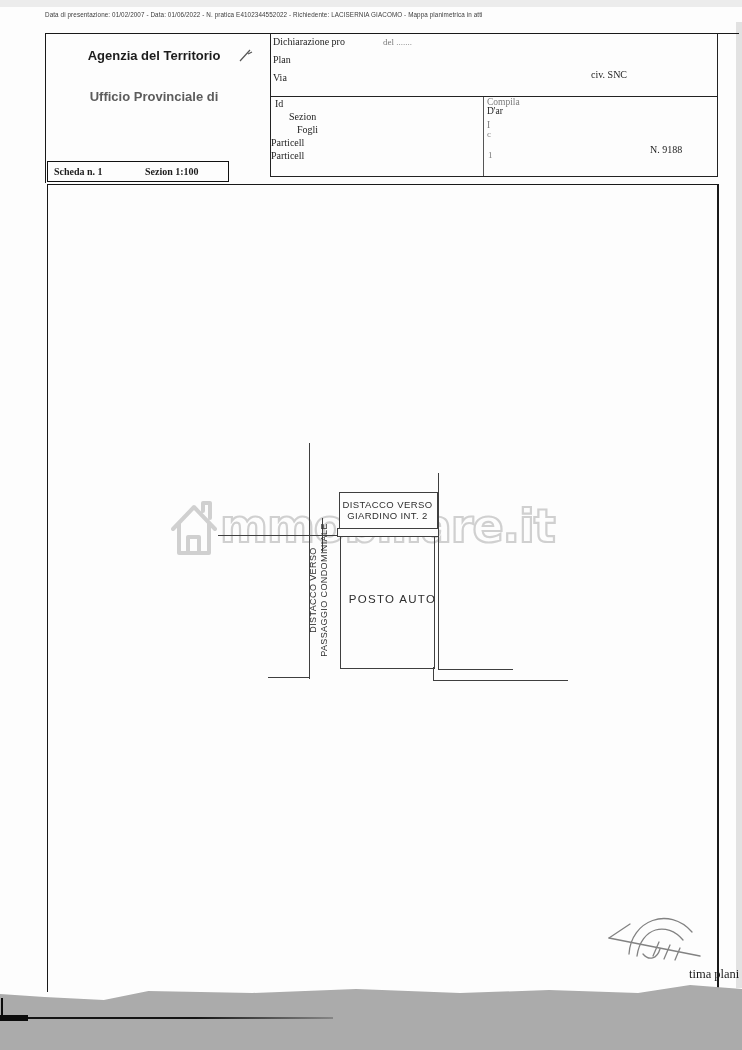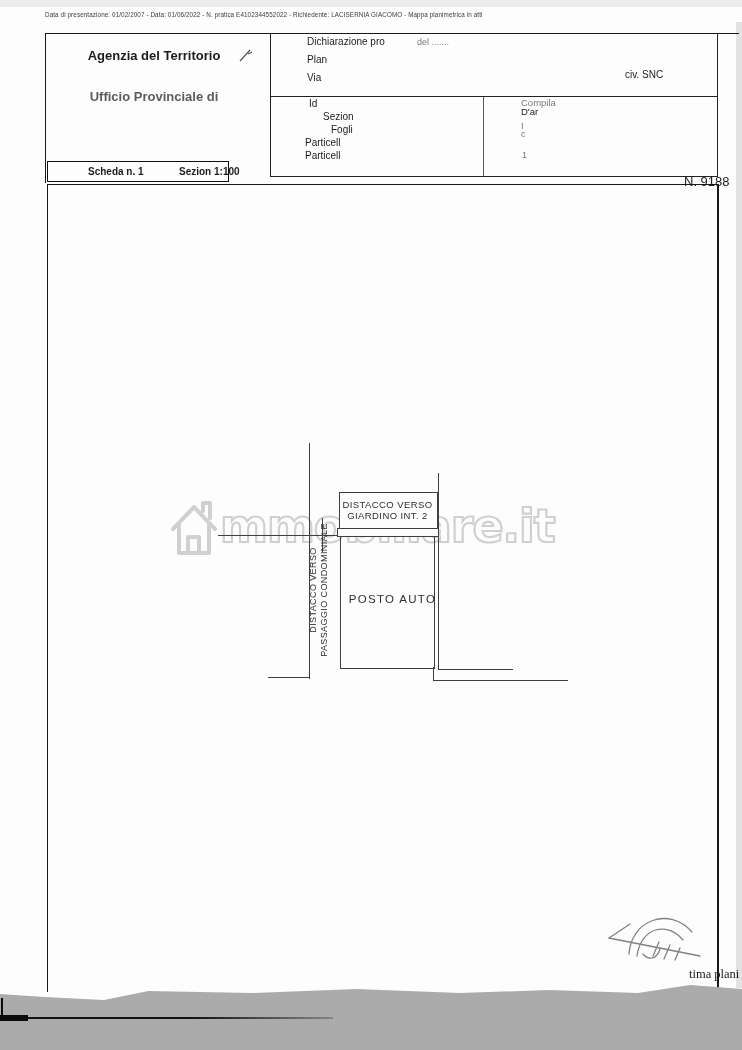--- a/index.html
+++ b/index.html
@@ -1,21 +1,21 @@
 <!DOCTYPE html>
 <html><head>
 <meta charset="utf-8">
 <style>
   html,body{margin:0;padding:0;background:#9e9e9e;}
   #screen{position:relative;width:742px;height:1050px;background:#fdfdfd;overflow:hidden;
           font-family:"Liberation Sans",sans-serif;color:#1c1c1c;}
   .ln{position:absolute;background:#3f3f3f;}
   .ln-dark{position:absolute;background:#191919;}
-  .mono{position:absolute;font-family:Liberation Sans, sans-serif;
-        font-size:10px;white-space:nowrap;color:#1c1c1c;margin-left:34px;}
+  .mono{position:absolute;font-family:Liberation Serif, serif;
+        font-size:10px;white-space:nowrap;color:#1c1c1c;}
   .faded{color:#7a7a7a;filter:blur(0.5px);}
   .hdr{position:absolute;left:58px;width:192px;text-align:center;font-weight:bold;white-space:nowrap;}
   .planlbl{position:absolute;font-size:9.5px;line-height:11px;letter-spacing:.4px;color:#2e2e2e;
            text-align:center;white-space:nowrap;}
   .meta{position:absolute;left:45px;top:11px;font-size:6.3px;letter-spacing:.1px;color:#3c3c3c;
         filter:blur(0.35px);white-space:nowrap;}
   .wm{position:absolute;left:168px;top:497px;display:flex;align-items:flex-start;z-index:1;opacity:.92;}
   .wm-text{font-family:"DejaVu Sans",sans-serif;font-weight:bold;font-size:46px;line-height:58px;
            letter-spacing:-1px;color:rgba(255,255,255,0.05);-webkit-text-stroke:2.2px #cdcdcd;}
   .z2{z-index:2;}
@@ -65,21 +65,21 @@
   <div class="mono" style="left:289px;top:111px;">Sezion</div>
   <div class="mono" style="left:297px;top:124px;">Fogli</div>
   <div class="mono" style="left:271px;top:137px;">Particell</div>
   <div class="mono" style="left:271px;top:150px;">Particell</div>
 
   <div class="mono faded" style="left:487px;top:97px;font-size:9.5px;">Compila</div>
   <div class="mono" style="left:487px;top:106px;font-size:9.5px;">D'ar</div>
   <div class="mono faded" style="left:487px;top:120px;font-size:9.5px;">I</div>
   <div class="mono faded" style="left:487px;top:129px;font-size:9px;">c</div>
   <div class="mono faded" style="left:488px;top:150px;font-size:9px;">1</div>
-  <div class="mono" style="left:650px;top:174px;font-size:13px;">N. 9188</div>
+  <div class="mono" style="left:650px;top:144px;font-size:10px;">N. 9188</div>
 
   <div class="ln-dark" style="left:46.5px;top:183.5px;width:672px;height:1.6px;"></div>
   <div class="ln-dark" style="left:46.5px;top:184px;width:1.5px;height:808px;"></div>
   <div class="ln-dark" style="left:717px;top:184px;width:1.6px;height:812px;"></div>
 
   <div class="wm">
     <svg style="position:static;" width="52" height="60" viewBox="0 0 52 60">
       <path d="M5 32 L26 10 L47 32 M11 27 L11 56 L41 56 L41 27 M35 14 L35 6 L42 6 L42 21 M20 56 L20 40 L31 40 L31 56" stroke="#cdcdcd" stroke-width="4" fill="none" stroke-linecap="round" stroke-linejoin="round"></path>
     </svg>
     <span class="wm-text">mmobiliare.it</span>

